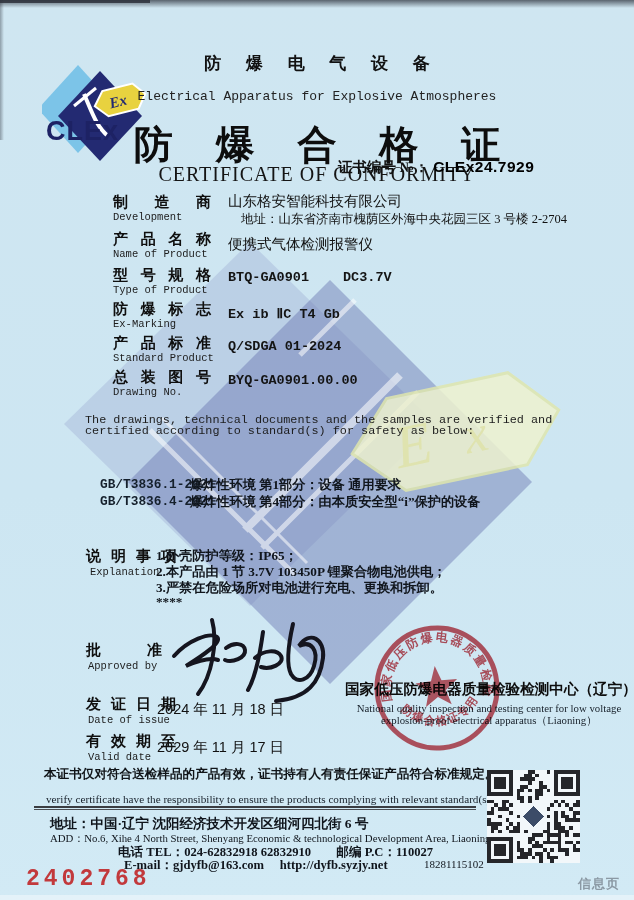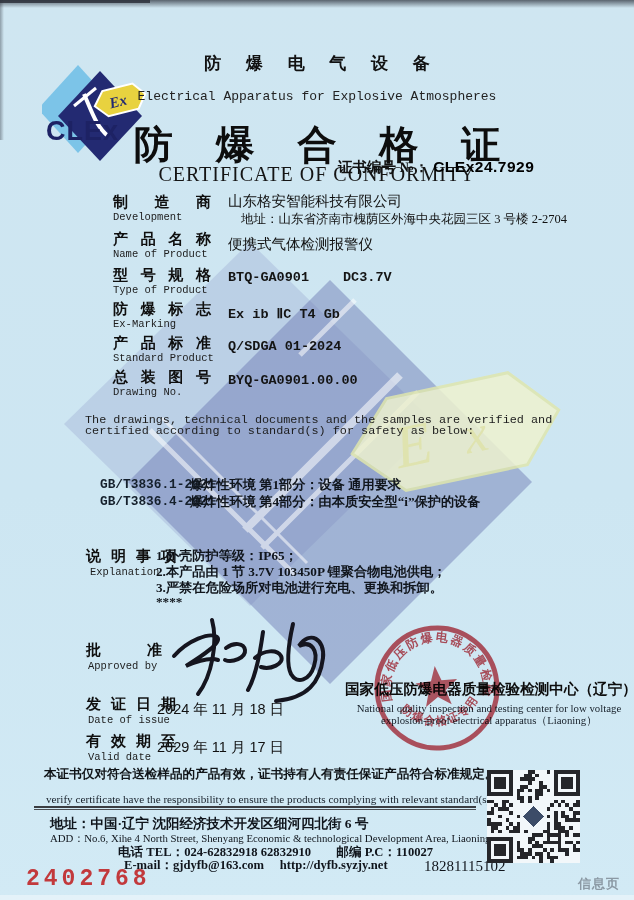--- a/index.html
+++ b/index.html
@@ -180,21 +180,21 @@
 
   <div class="abs note-zh" style="left:44px;top:766px;z-index:2;">本证书仅对符合送检样品的产品有效，证书持有人有责任保证产品符合标准规定。</div>
   <div class="abs note-en" style="left:46px;top:793px;z-index:2;">verify certificate have the responsibility to ensure the products complying with relevant standard(s).</div>
 
   <div class="abs divider" style="left:34px;top:806px;width:442px;z-index:2;"></div>
 
   <div class="abs ft-serif" style="left:50px;top:815px;font-size:13.5px;font-weight:600;z-index:2;">地址：中国·辽宁 沈阳经济技术开发区细河四北街 6 号</div>
   <div class="abs ft-serif" style="left:50px;top:832px;font-size:10.8px;z-index:2;">ADD：No.6, Xihe 4 North Street, Shenyang Economic &amp; technological Development Area, Liaoning, China</div>
   <div class="abs ft-serif" style="left:118px;top:844px;font-size:12.6px;font-weight:600;z-index:2;">电话 TEL：024-62832918 62832910　　邮编 P.C：110027</div>
   <div class="abs ft-serif" style="left:124px;top:857px;font-size:12.6px;font-weight:600;z-index:2;">E-mail：gjdyfb@163.com　 http://dyfb.syzjy.net</div>
-  <div class="abs ft-serif" style="left:424px;top:858px;font-size:15px;z-index:2;">18281115102</div>
+  <div class="abs ft-serif" style="left:424px;top:858px;font-size:11px;z-index:2;">18281115102</div>
   <div class="abs serial" style="left:26px;top:866px;z-index:2;">2402768</div>
   <div class="abs pagetag" style="left:578px;top:875px;z-index:2;">信息页</div>
 
   <svg id="qr" class="abs" style="left:487px;top:770px;z-index:2;" width="93" height="93" viewBox="0 0 25 25" shape-rendering="crispEdges">
       <rect x="0" y="0" width="25" height="25" fill="#f2f7fa"></rect>
       <rect x="11" y="0" width="1" height="1" fill="#25262a"></rect>
       <rect x="12" y="0" width="1" height="1" fill="#25262a"></rect>
       <rect x="16" y="0" width="1" height="1" fill="#25262a"></rect>
       <rect x="10" y="1" width="1" height="1" fill="#25262a"></rect>
       <rect x="11" y="1" width="1" height="1" fill="#25262a"></rect>

